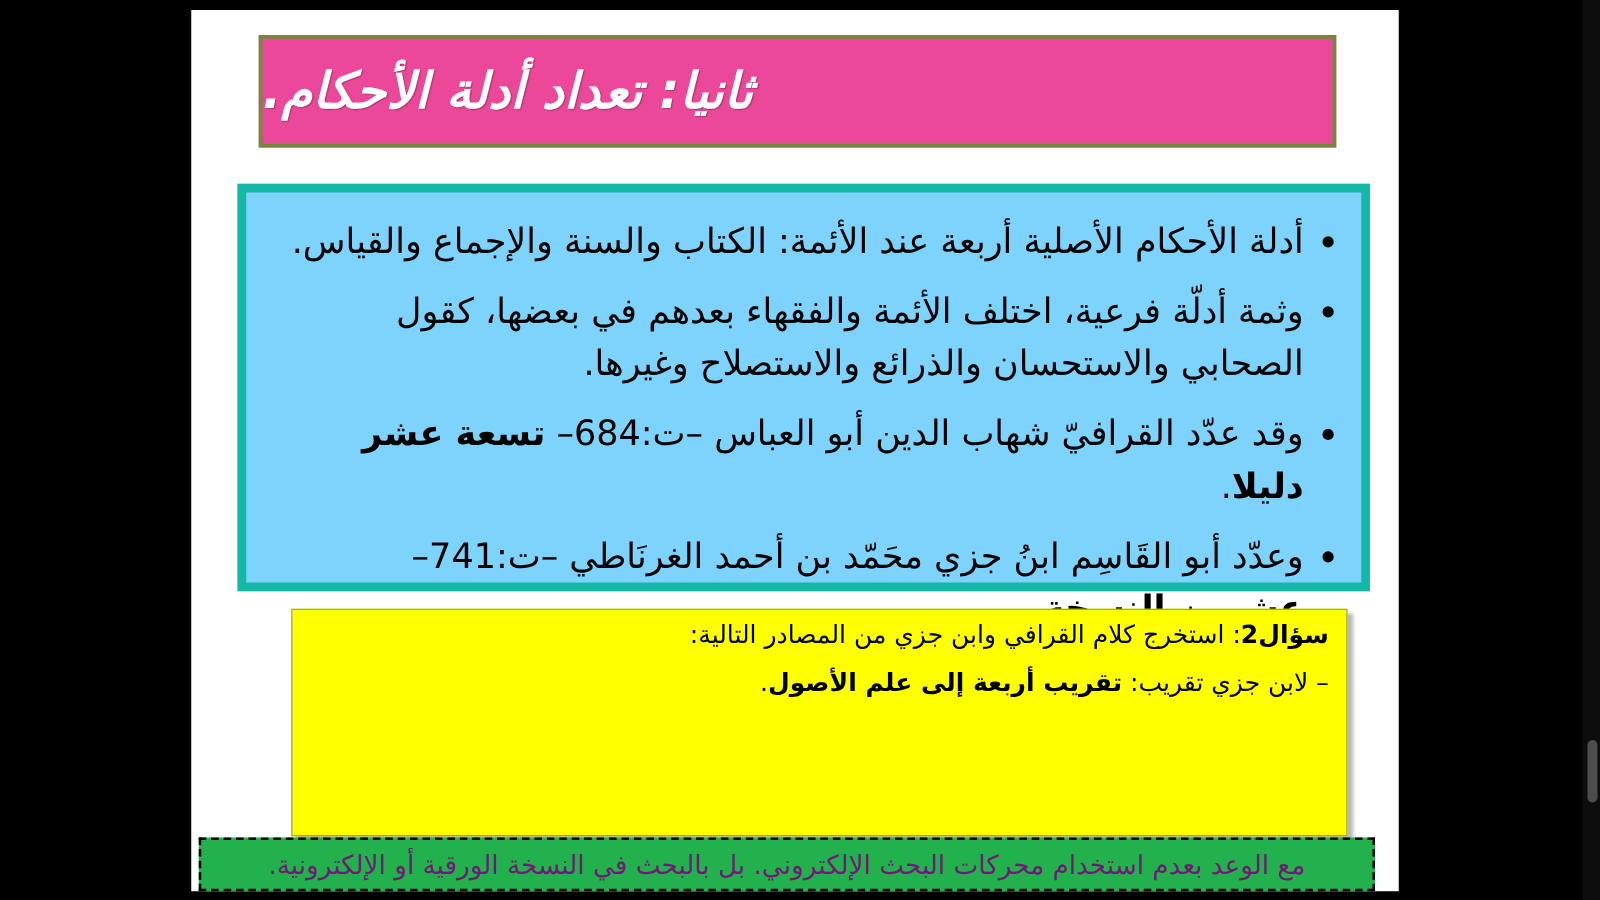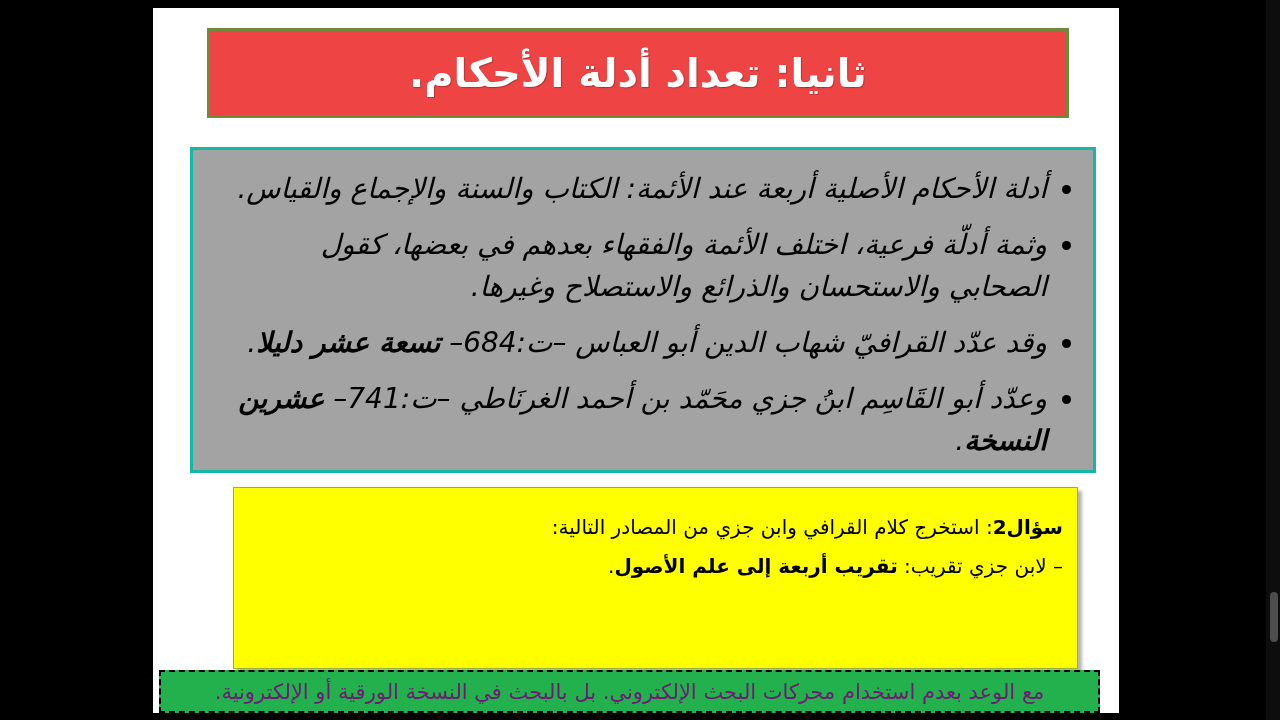--- a/index.html
+++ b/index.html
@@ -25,52 +25,51 @@
   .scrollbar-thumb {
     position: absolute; left: 1270px; top: 592px;
     width: 8px; height: 50px;
     background: #4d4d4d; border-radius: 4px;
   }
 
   
   .header-box {
     position: absolute; left: 207px; top: 28px;
     width: 862px; height: 90px; box-sizing: border-box;
-    background: #ef4444; border: 3px solid #71893F;
-    display: flex; align-items: center; justify-content: center;
+    background: #ec4899; border: 3px solid #71893F;
+    display: flex; align-items: center; justify-content: flex-start; font-style: italic;
   }
   .header-title {
     direction: rtl; color: #ffffff;
     font-size: 40px; font-weight: bold;
     text-shadow: 1px 1px 1px rgba(0,0,0,0.25);
   }
 
   
   .content-box {
     position: absolute; left: 190px; top: 147px;
     width: 906px; height: 326px; box-sizing: border-box;
-    background: #a3a3a3; border: 3px solid #14b8a6;
+    background: #7dd3fc; border: 7px solid #14b8a6;
     direction: rtl;
     padding: 8px 26px 8px 36px;
-    font-style: italic;
   }
   .content-box ul { margin: 0; padding: 0 20px 0 0; list-style: disc; }
   .content-box li {
     font-size: 28px; line-height: 1.5; color: #000;
     margin: 10px 0 14px 0;
   }
   .b { font-weight: bold; }
 
   
   .question-box {
     position: absolute; left: 233px; top: 487px;
     width: 845px; height: 182px; box-sizing: border-box;
     background: #FFFF00; border: 1px solid #9DB034;
     box-shadow: 4px 4px 3px rgba(120,120,120,0.55);
-    direction: rtl; padding: 20px 14px;
+    direction: rtl; padding: 0 14px;
   }
   .q-line { font-size: 20px; line-height: 1.95; color: #000; }
 
   
   .footer-banner {
     position: absolute; left: 159px; top: 670px;
     width: 941px; height: 43px; box-sizing: border-box;
     background: #22B14C; border: 2px dashed #000;
     direction: rtl;
     display: flex; align-items: center; justify-content: center;

